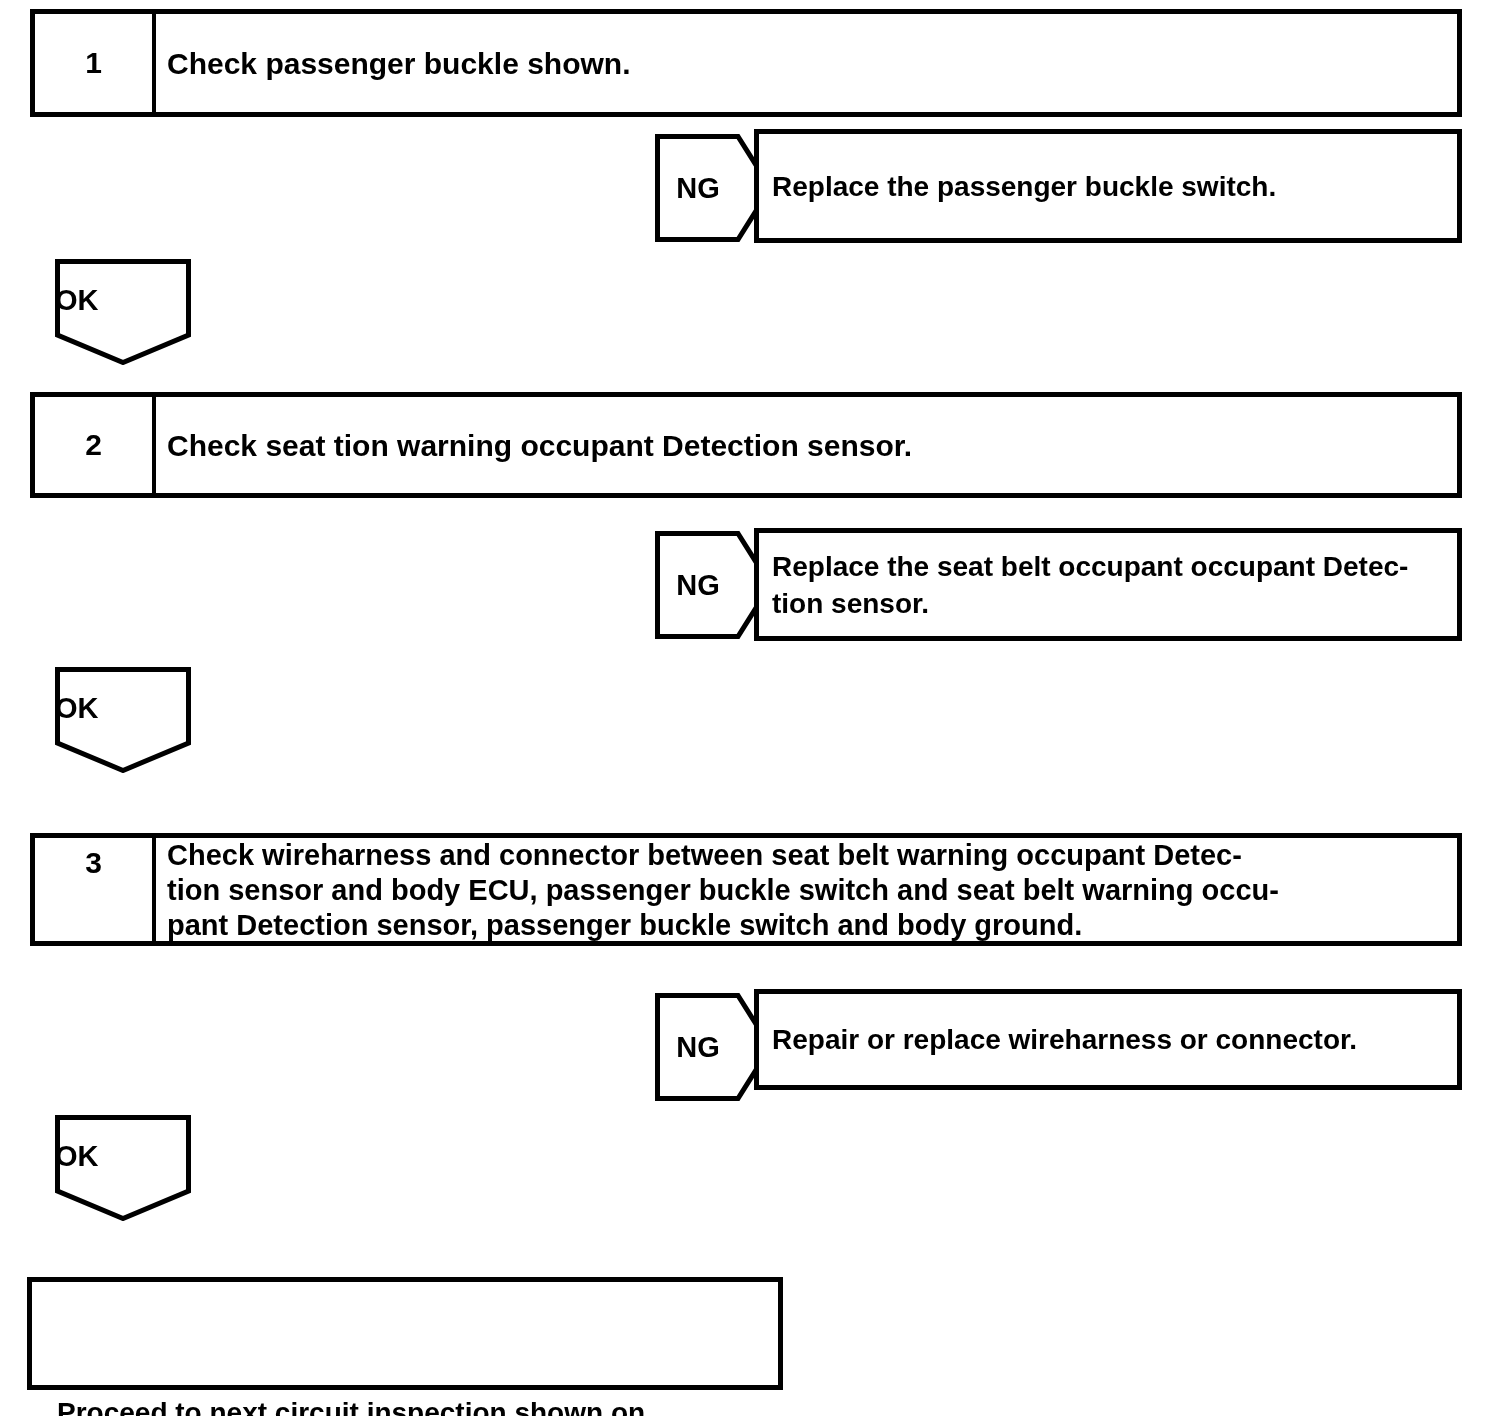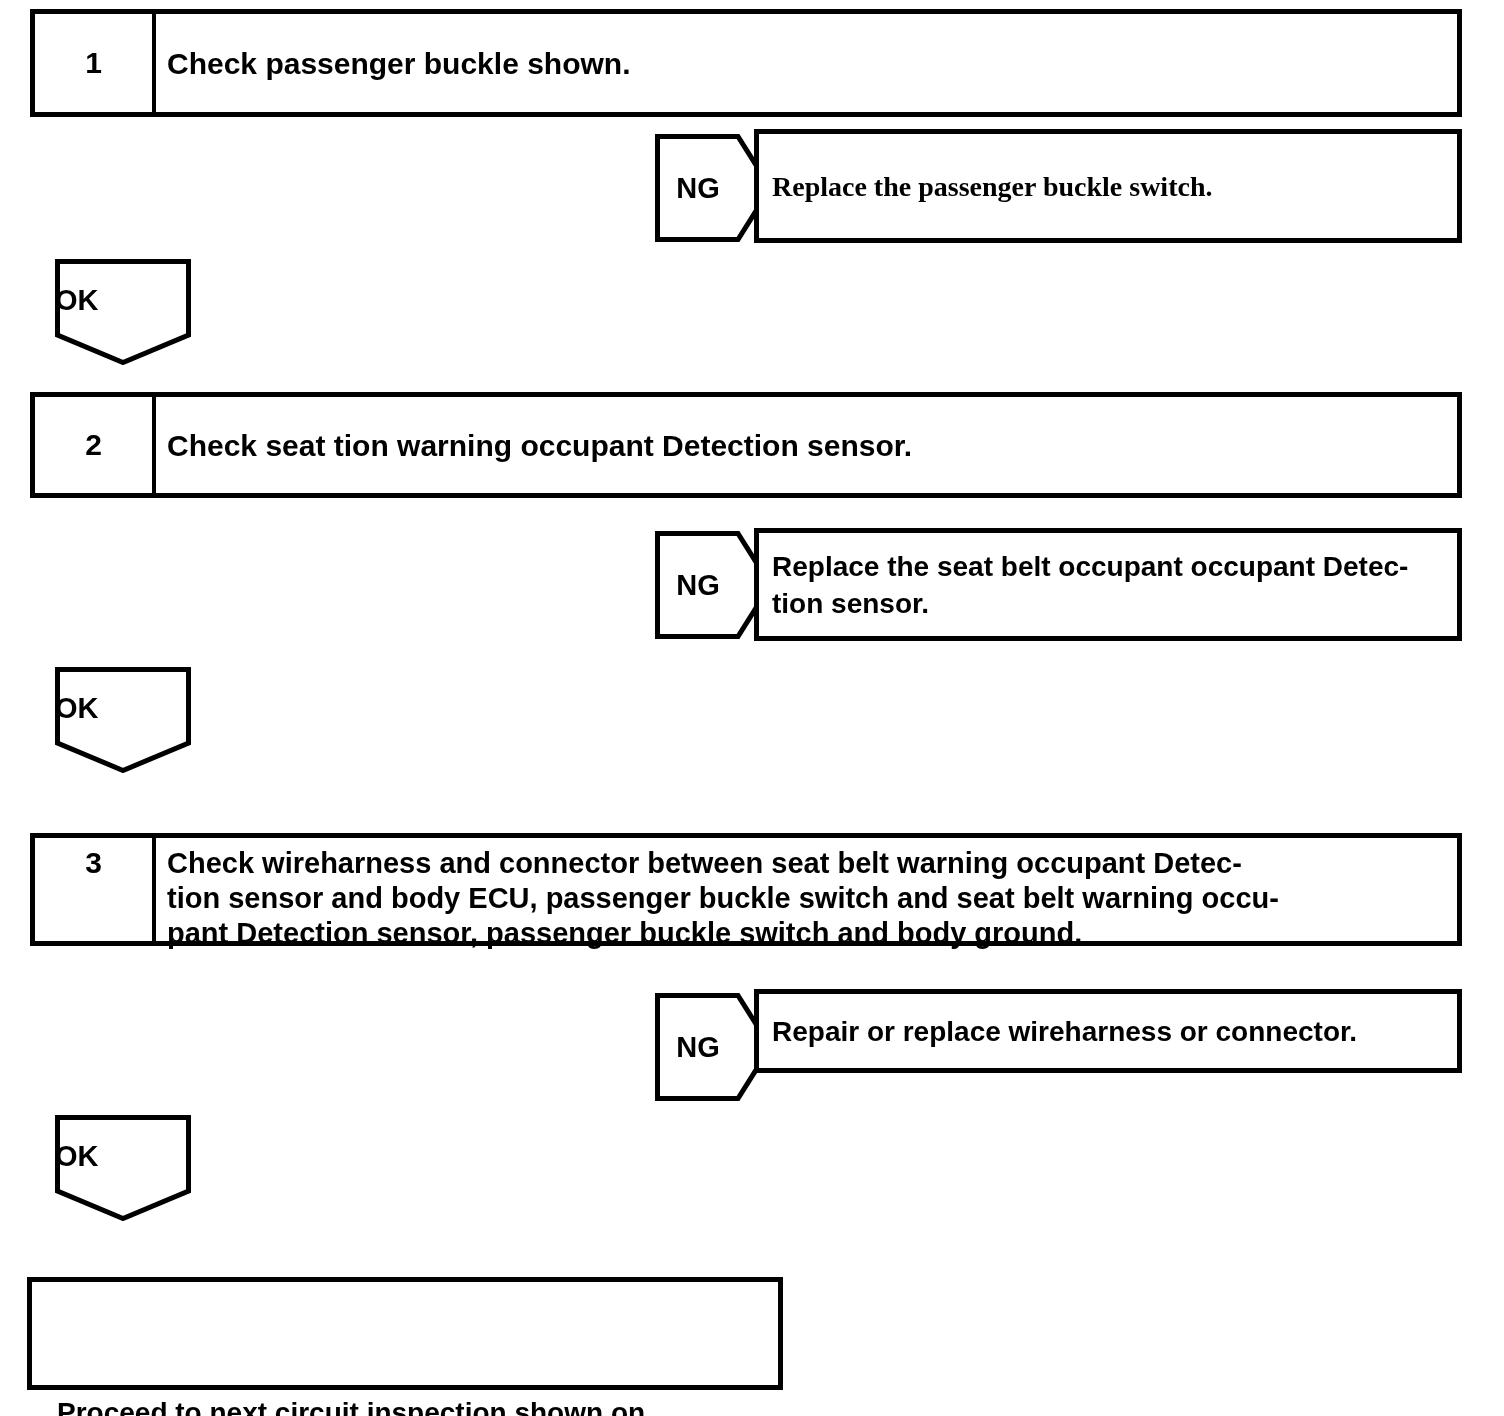--- a/index.html
+++ b/index.html
@@ -39,21 +39,21 @@
   .title-cell {
     flex: 1 1 auto;
     display: flex;
     align-items: center;
     padding: 0 8px 0 11px;
     font-size: 30px;
     white-space: pre;
     line-height: 35px;
   }
   .step-top .num-cell { align-items: flex-start; padding-top: 8px; }
-  .step-top .title-cell { align-items: flex-start; padding-top: 8px; font-size: 29px; }
+  .step-top .title-cell { align-items: flex-start; font-size: 29px; }
   
   .action-box {
     display: flex;
     align-items: center;
     padding-left: 13px;
     padding-right: 6px;
     font-size: 28px;
     line-height: 37px;
     white-space: pre;
   }
@@ -85,21 +85,21 @@
     <div class="num-cell">1</div>
     <div class="title-cell">Check passenger buckle shown.</div>
   </div>
 
   <div class="pent pent-ng" style="left:627px; top:134px; width:118px; height:108px;">
     <svg width="118" height="108" viewBox="0 0 118 108">
       <polygon points="2.5,2.5 83,2.5 115.5,54 83,105.5 2.5,105.5" fill="#ffffff" stroke="#000000" stroke-width="5"></polygon>
     </svg>
     <span class="lbl">NG</span>
   </div>
-  <div class="box action-box" style="left:754px; top:129px; width:708px; height:114px;font-family:Liberation Serif, serif;">
+  <div class="box action-box" style="left:754px; top:129px; width:708px; height:114px;">
     <span>Replace the passenger buckle switch.</span>
   </div>
 
   <div class="pent pent-ok" style="left:27px; top:259px; width:136px; height:106px;">
     <svg width="136" height="106" viewBox="0 0 136 106">
       <polygon points="2.5,2.5 133.5,2.5 133.5,76 68,103.5 2.5,76" fill="#ffffff" stroke="#000000" stroke-width="5"></polygon>
     </svg>
     <span class="lbl">OK</span>
   </div>
 
@@ -132,21 +132,21 @@
 tion sensor and body ECU, passenger buckle switch and seat belt warning occu-
 pant Detection sensor, passenger buckle switch and body ground.</div>
   </div>
 
   <div class="pent pent-ng" style="left:627px; top:993px; width:118px; height:108px;">
     <svg width="118" height="108" viewBox="0 0 118 108">
       <polygon points="2.5,2.5 83,2.5 115.5,54 83,105.5 2.5,105.5" fill="#ffffff" stroke="#000000" stroke-width="5"></polygon>
     </svg>
     <span class="lbl">NG</span>
   </div>
-  <div class="box action-box" style="left:754px; top:989px; width:708px; height:84px;">
+  <div class="box action-box" style="left:754px; top:989px; width:708px; height:101px;">
     <span>Repair or replace wireharness or connector.</span>
   </div>
 
   <div class="pent pent-ok" style="left:27px; top:1115px; width:136px; height:106px;">
     <svg width="136" height="106" viewBox="0 0 136 106">
       <polygon points="2.5,2.5 133.5,2.5 133.5,76 68,103.5 2.5,76" fill="#ffffff" stroke="#000000" stroke-width="5"></polygon>
     </svg>
     <span class="lbl">OK</span>
   </div>
 

